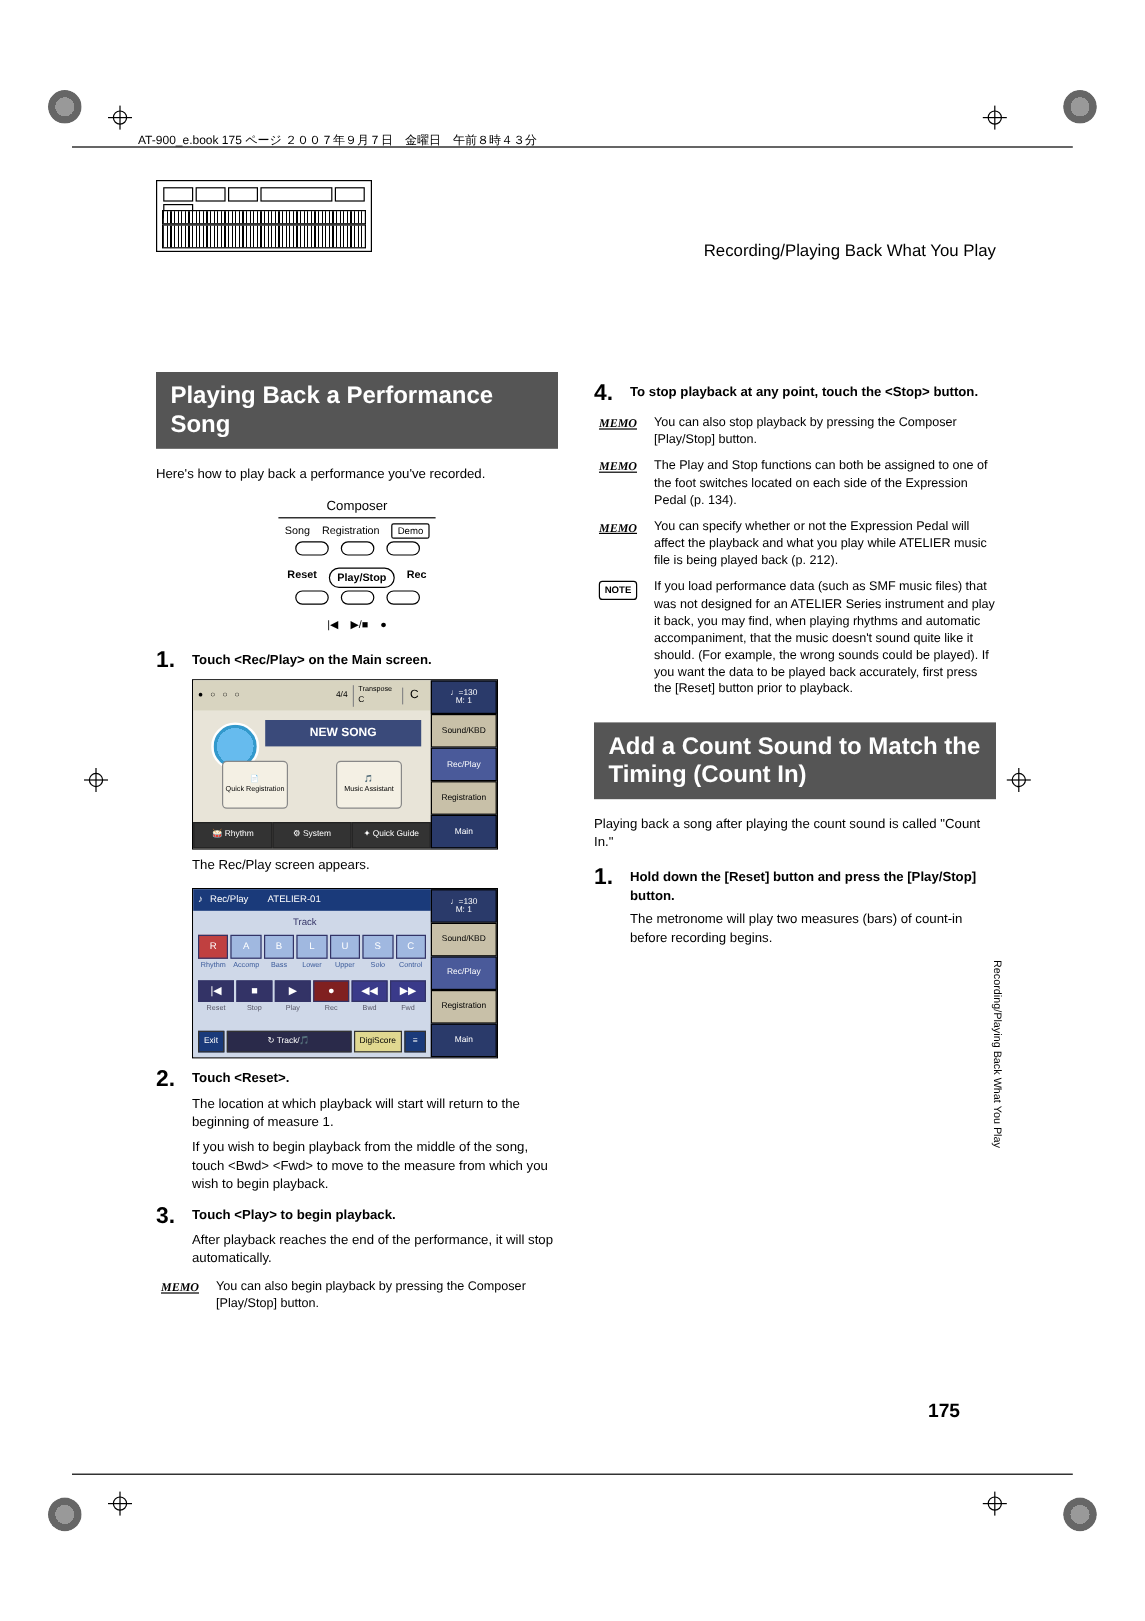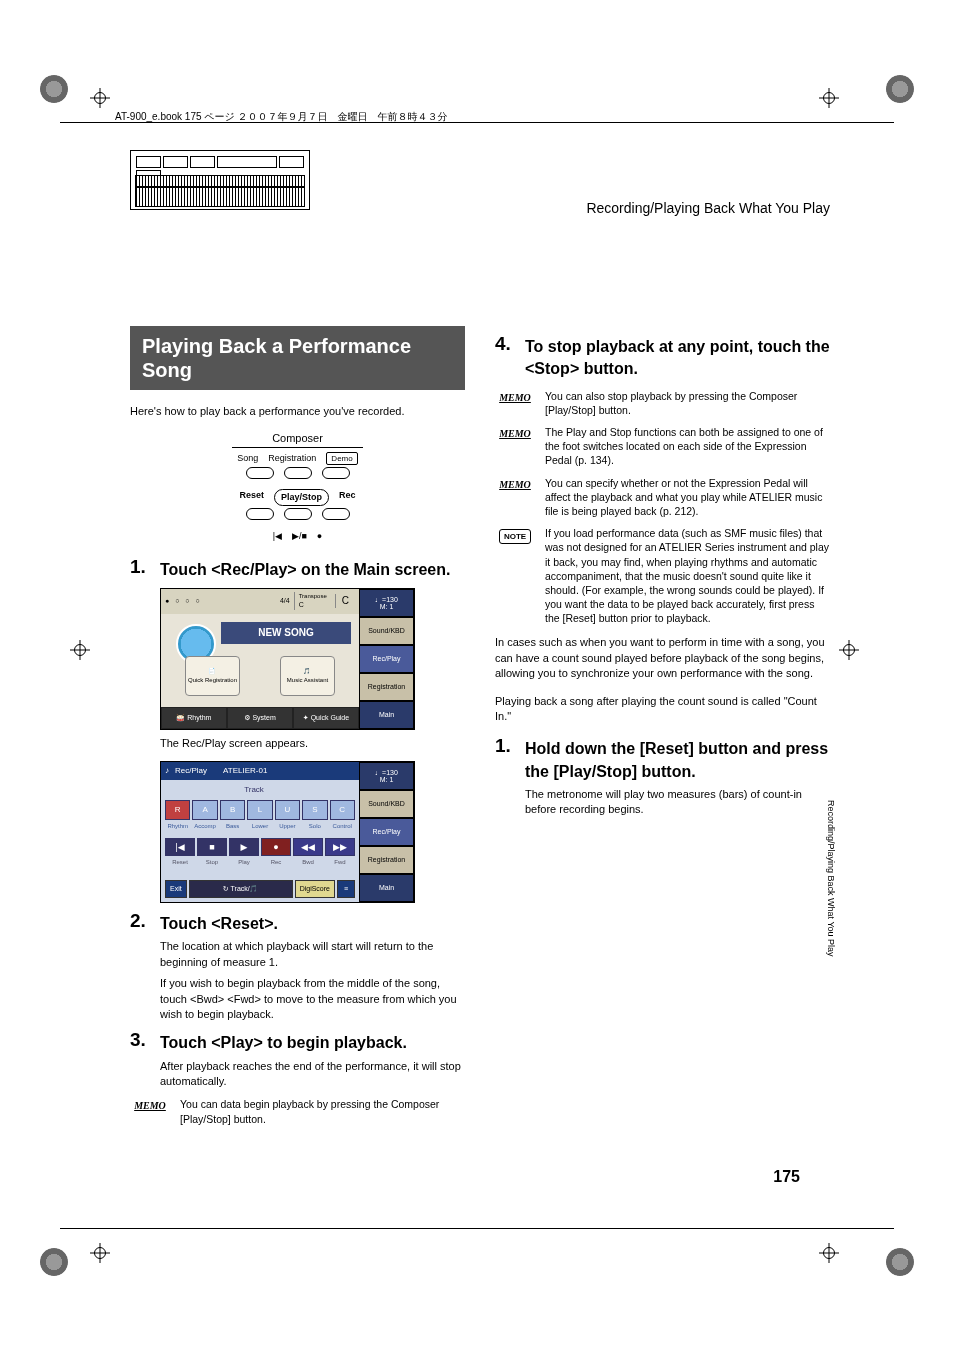--- a/index.html
+++ b/index.html
@@ -47,21 +47,20 @@
   }
   .columns {
     display: flex;
     gap: 30px;
     margin-top: 100px;
   }
   .col {
     width: 335px;
     font-size: 11px;
     line-height: 1.4;
-    margin-top: 16px;
   }
   .title-block {
     background: #555;
     color: #fff;
     font-size: 20px;
     font-weight: bold;
     padding: 8px 12px;
     margin-bottom: 14px;
     line-height:1.2;
   }
@@ -81,21 +80,21 @@
     gap: 8px;
     margin: 8px 0 4px 0;
   }
   .step-num {
     font-size: 19px;
     font-weight: bold;
     min-width: 22px;
     color: #000;
     line-height:1;
   }
-  .step-title { font-weight: bold; font-size: 16px; margin-top:2px; }
+  .step-title { font-weight: bold; font-size: 11px; margin-top:2px; }
   .step-body { margin-left: 30px; margin-bottom: 6px; }
   .screenshot {
     width: 255px;
     margin: 6px 0 6px 30px;
     border: 1px solid #000;
     font-size: 8px;
   }
   .screen-main { height: 140px; position:relative; background:#e8e4d8; }
   .screen-rec { height: 140px; position:relative; background:#cfd8e8; }
   .side-tabs { position:absolute; right:0; top:0; width:55px; display:flex; flex-direction:column; }
@@ -403,21 +402,21 @@
       <div class="step-body">If you wish to begin playback from the middle of the song, touch &lt;Bwd&gt; &lt;Fwd&gt; to move to the measure from which you wish to begin playback.</div>
 
       <div class="step">
         <div class="step-num">3.</div>
         <div class="step-title">Touch &lt;Play&gt; to begin playback.</div>
       </div>
       <div class="step-body">After playback reaches the end of the performance, it will stop automatically.</div>
 
       <div class="memo-row">
         <div class="memo-icon">MEMO</div>
-        <div class="memo-text">You can data begin playback by pressing the Composer [Play/Stop] button.</div>
+        <div class="memo-text">You can also begin playback by pressing the Composer [Play/Stop] button.</div>
       </div>
 
     </div>
 
     <div class="col">
 
       <div class="step">
         <div class="step-num">4.</div>
         <div class="step-title">To stop playback at any point, touch the &lt;Stop&gt; button.</div>
       </div>
@@ -432,22 +431,22 @@
       </div>
       <div class="memo-row">
         <div class="memo-icon">MEMO</div>
         <div class="memo-text">You can specify whether or not the Expression Pedal will affect the playback and what you play while ATELIER music file is being played back (p. 212).</div>
       </div>
       <div class="memo-row">
         <div class="note-icon"><span class="note-box">NOTE</span></div>
         <div class="memo-text">If you load performance data (such as SMF music files) that was not designed for an ATELIER Series instrument and play it back, you may find, when playing rhythms and automatic accompaniment, that the music doesn't sound quite like it should. (For example, the wrong sounds could be played). If you want the data to be played back accurately, first press the [Reset] button prior to playback.</div>
       </div>
 
-
-      <div class="intro">In cases such as when you want to perform in time with a song, you can have a count sound played before playback of the song begins, allowing you to synchronize your own performance with the song.</div>
+      <div class="title-block" style="margin-top:20px;">Add a Count Sound to Match the Timing (Count In)</div>
+
       <div class="intro" style="margin-top:0;">Playing back a song after playing the count sound is called "Count In."</div>
 
       <div class="step">
         <div class="step-num">1.</div>
         <div class="step-title">Hold down the [Reset] button and press the [Play/Stop] button.</div>
       </div>
       <div class="step-body">The metronome will play two measures (bars) of count-in before recording begins.</div>
 
     </div>
   </div>

